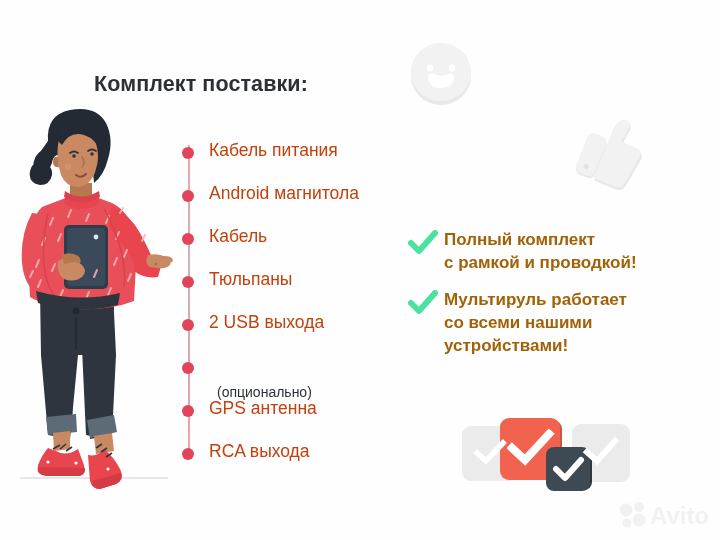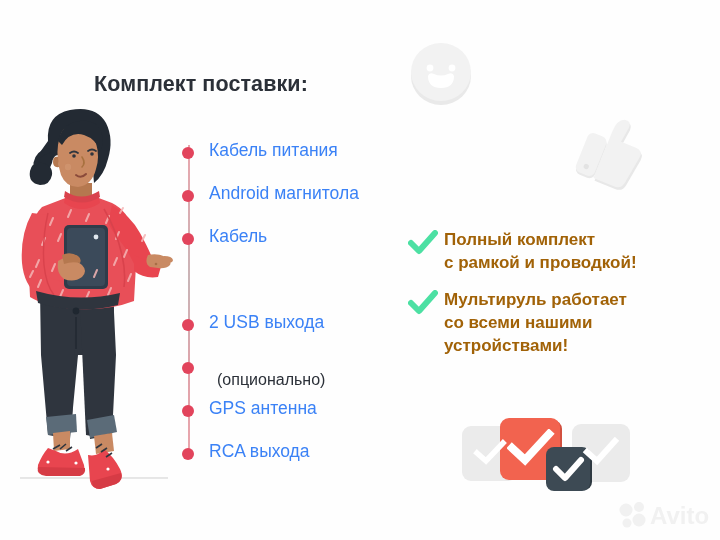--- a/index.html
+++ b/index.html
@@ -66,29 +66,29 @@
     left: 7px; top: 9px;
     width: 12px; height: 12px;
     border-radius: 50%;
     background: #e2445c;
   }
   .item-label {
     position: absolute;
     left: 34px;
     top: 0;
     font-size: 17.5px;
-    color: #3b82f6;
+    color: #c2410c;
     white-space: nowrap;
     line-height: 24px;
   }
   .item-sub {
     position: absolute;
     left: 42px;
-    top: 18px;
-    font-size: 16px;
+    top: 30px;
+    font-size: 14px;
     color: #2b3038;
     white-space: nowrap;
     line-height: 18px;
   }
   .item-label.tight { top: -8px; }
 
   
   #highlights {
     position: absolute;
     left: 408px; top: 228px;
@@ -185,20 +185,24 @@
     <div class="list-item" style="top:51px">
       <span class="bullet-dot"></span>
       <span class="item-label">Android магнитола</span>
     </div>
 
     <div class="list-item" style="top:94px">
       <span class="bullet-dot"></span>
       <span class="item-label">Кабель</span>
     </div>
 
+    <div class="list-item" style="top:137px">
+      <span class="bullet-dot"></span>
+      <span class="item-label">Тюльпаны</span>
+    </div>
 
     <div class="list-item" style="top:180px">
       <span class="bullet-dot"></span>
       <span class="item-label">2 USB выхода</span>
     </div>
 
     <div class="list-item" style="top:223px">
       <span class="bullet-dot"></span>
       <span class="item-sub">(опционально)</span>
     </div>

